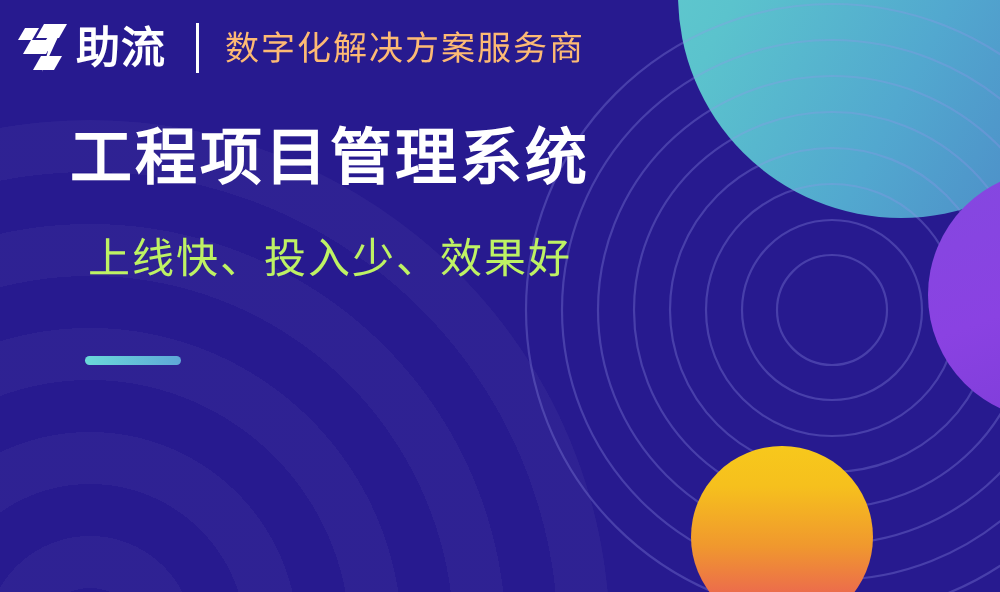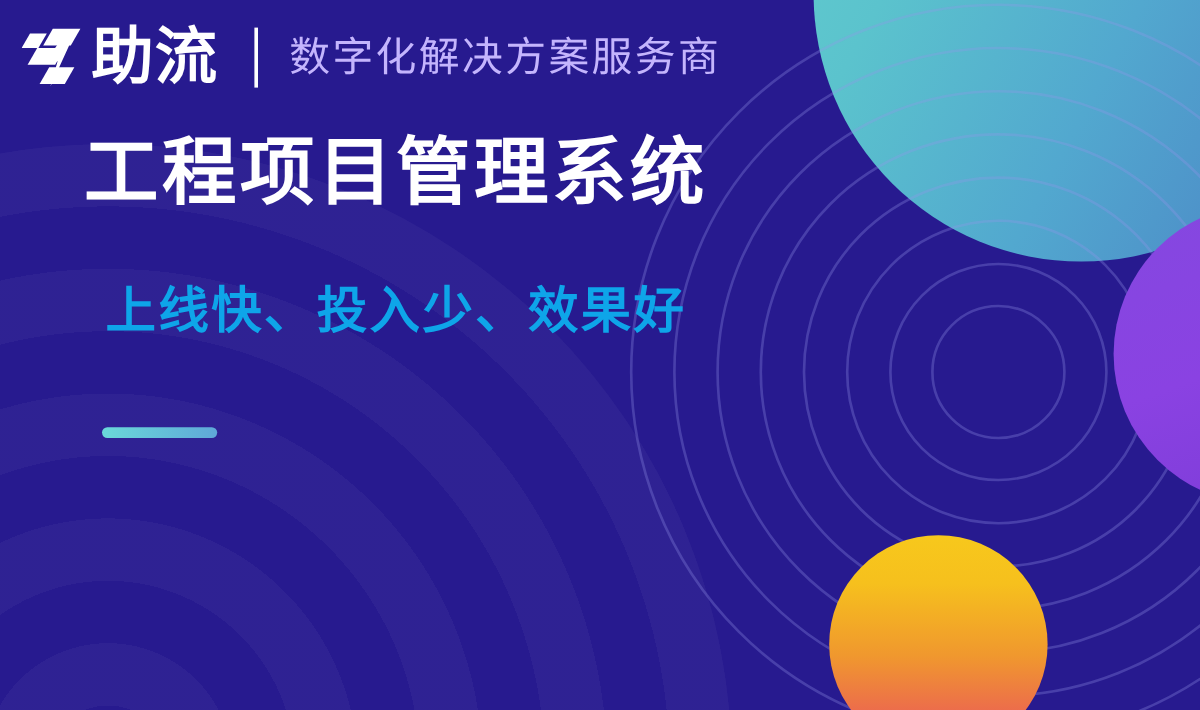--- a/index.html
+++ b/index.html
@@ -111,64 +111,64 @@
     height: 66px;
   }
   .brand-mark {
     width: 52px;
     height: 50px;
     flex: 0 0 auto;
     margin-right: 6px;
   }
   .brand-name {
     color: #ffffff;
-    font-size: 52px;
+    font-size: 44px;
     font-weight: 700;
     letter-spacing: 1px;
     line-height: 1;
     white-space: nowrap;
     text-align: center;
   }
   .brand-divider {
     width: 3px;
     height: 50px;
     background: #ffffff;
     margin: 0 26px 0 30px;
     flex: 0 0 auto;
   }
   .brand-tagline {
-    color: #c4b5fd;
+    color: #fdba74;
     font-size: 34px;
     font-weight: 500;
     letter-spacing: 2px;
     line-height: 1;
     white-space: nowrap;
   }
 
   
   .headline {
     position: absolute;
     left: 70px;
-    top: 111px;
+    top: 124px;
     color: #ffffff;
     font-size: 62px;
     font-weight: 700;
     letter-spacing: 3px;
     line-height: 1.1;
     white-space: nowrap;
   }
 
   
   .subheadline {
     position: absolute;
     left: 88px;
     top: 236px;
-    color: #0ea5e9;
+    color: #bef264;
     font-size: 42px;
-    font-weight: 700;
+    font-weight: 400;
     letter-spacing: 2px;
     line-height: 1.1;
     white-space: nowrap;
   }
 
   
   .rule {
     position: absolute;
     left: 85px;
     top: 356px;

